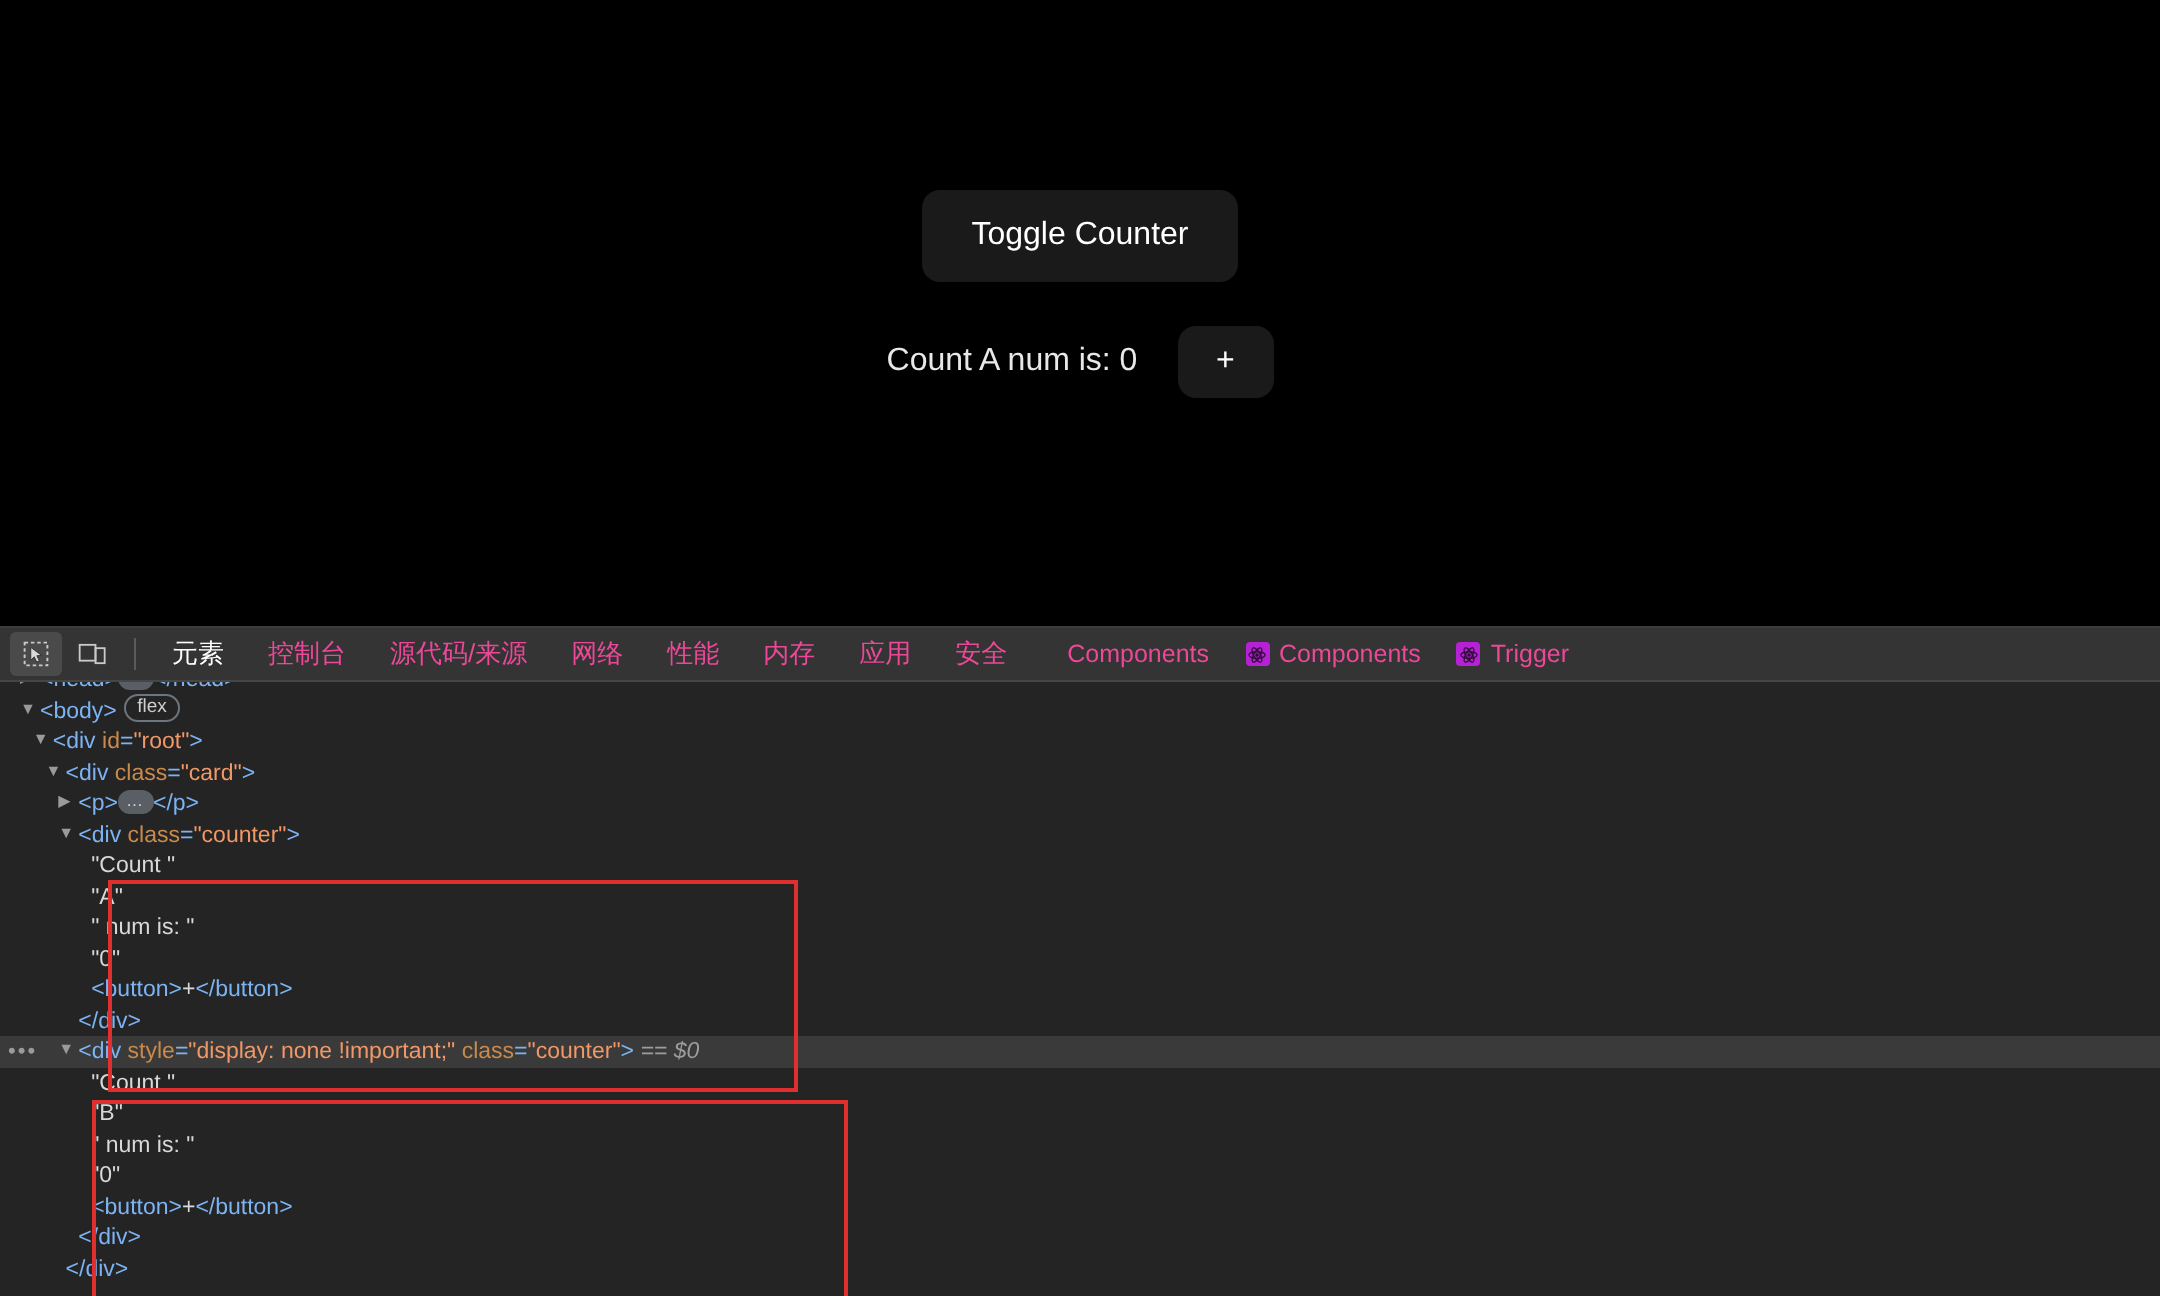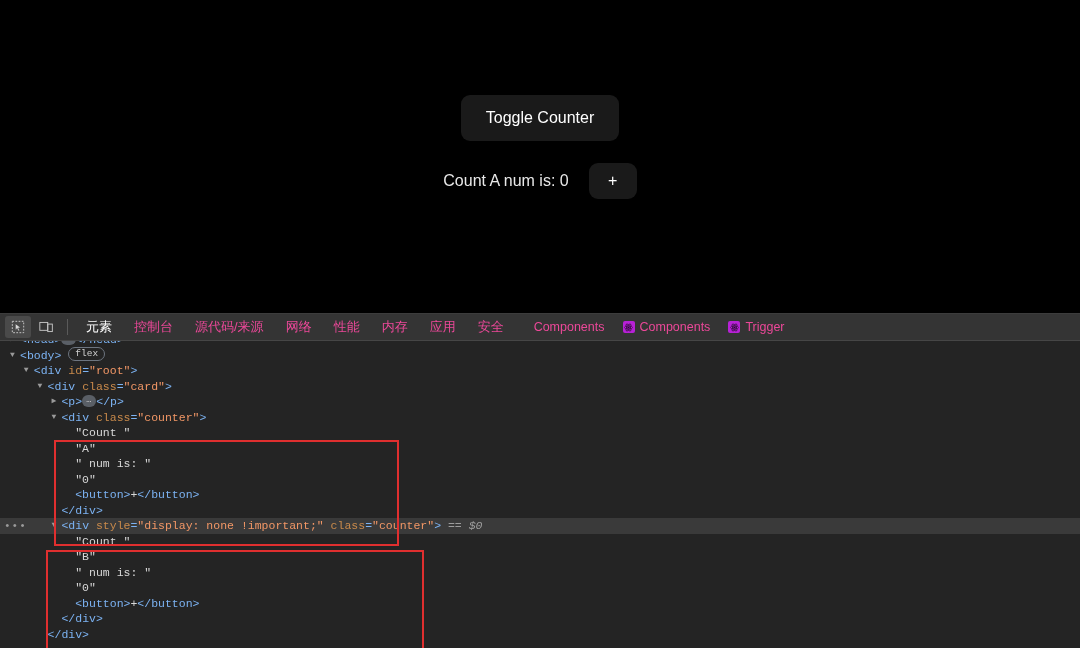--- a/index.html
+++ b/index.html
@@ -144,21 +144,21 @@
     flex: 1;
     position: relative;
     background: #242424;
     overflow: hidden;
   }
   .tree {
     position: absolute;
     left: 0;
     top: -9px;
     width: 1080px;
-    font-family: Liberation Mono, monospace;
+    font-family: Liberation Sans, sans-serif;
     font-size: 11.5px;
     line-height: 15.5px;
     color: #d4d4d4;
     white-space: pre;
   }
   .row {
     position: relative;
     height: 15.5px;
     padding-left: 10px;
     box-sizing: border-box;

